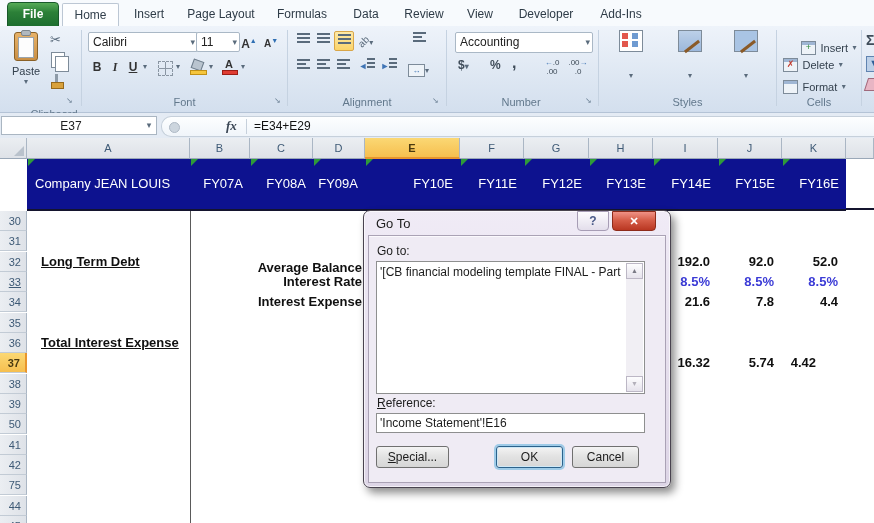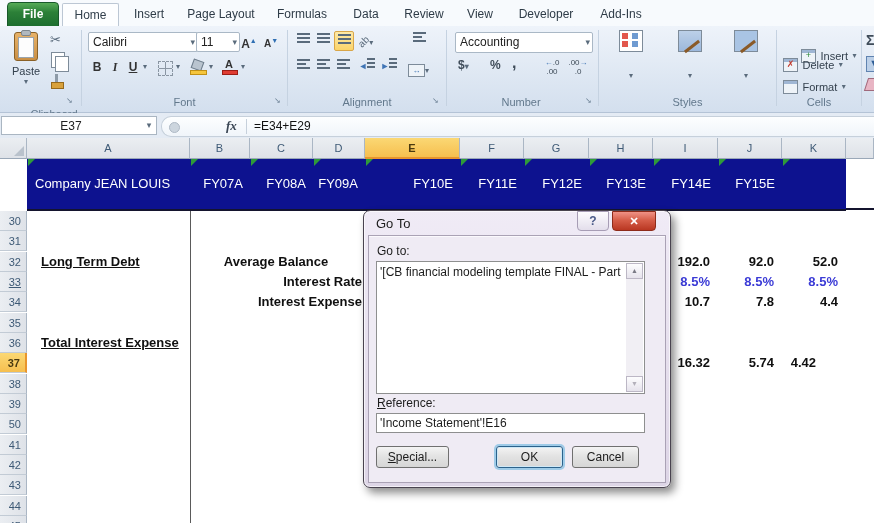--- a/index.html
+++ b/index.html
@@ -257,21 +257,21 @@
     <div class="grid-ico" style="margin:0 auto;background:#a9c4e4;">
       <div style="position:absolute;left:4px;top:14px;width:18px;height:3px;background:#8a5a28;transform:rotate(-38deg);"></div>
     </div>
     <div style="font-size:11px;color:#33404d;line-height:12px;margin-top:4px;">
       <span></span><br>
       <span></span><span class="dd" style="font-size:8px;color:#5a6b7c;"></span>
     </div>
   </div>
   <div class="glabel" style="left:599px;width:177px;">Styles</div>
 
-  <div class="abs" style="left:783px;top:20px;height:16px;padding-left:18px;">
+  <div class="abs" style="left:783px;top:12px;height:16px;padding-left:18px;">
     <span class="minigrid" style="display:inline-block;vertical-align:middle;color:#2f8a3a;">+</span>
     <span style="font-size:11px;color:#33404d;vertical-align:middle;">Insert</span>
     <span class="dd" style="font-size:8px;color:#5a6b7c;vertical-align:middle;"></span>
   </div>
   <div class="abs" style="left:783px;top:29px;height:16px;">
     <span class="minigrid" style="display:inline-block;vertical-align:middle;color:#c23a2c;">✗</span>
     <span style="font-size:11px;color:#33404d;vertical-align:middle;">Delete</span>
     <span class="dd" style="font-size:8px;color:#5a6b7c;vertical-align:middle;"></span>
   </div>
   <div class="abs" style="left:783px;top:51px;height:16px;">
@@ -323,20 +323,21 @@
     <div class="r1cell" style="left:0;width:163px;text-align:left;padding-left:8px;">Company JEAN LOUIS</div>
     <div class="r1cell" style="left:163px;width:60px;">FY07A</div>
     <div class="r1cell" style="left:223px;width:63px;">FY08A</div>
     <div class="r1cell" style="left:286px;width:52px;">FY09A</div>
     <div class="r1cell" style="left:338px;width:95px;">FY10E</div>
     <div class="r1cell" style="left:433px;width:64px;">FY11E</div>
     <div class="r1cell" style="left:497px;width:65px;">FY12E</div>
     <div class="r1cell" style="left:562px;width:64px;">FY13E</div>
     <div class="r1cell" style="left:626px;width:65px;">FY14E</div>
     <div class="r1cell" style="left:691px;width:64px;">FY15E</div>
+    <div class="r1cell" style="left:755px;width:64px;">FY16E</div>
     <div class="gtri" style="left:1px;"></div>
     <div class="gtri" style="left:164px;"></div>
     <div class="gtri" style="left:224px;"></div>
     <div class="gtri" style="left:287px;"></div>
     <div class="gtri" style="left:339px;"></div>
     <div class="gtri" style="left:434px;"></div>
     <div class="gtri" style="left:498px;"></div>
     <div class="gtri" style="left:563px;"></div>
     <div class="gtri" style="left:627px;"></div>
     <div class="gtri" style="left:692px;"></div>
@@ -350,39 +351,39 @@
   <div class="rhead" style="top:134px;text-decoration:underline;">33</div>
   <div class="rhead" style="top:154px;">34</div>
   <div class="rhead" style="top:175px;">35</div>
   <div class="rhead" style="top:195px;">36</div>
   <div class="rhead sel" style="top:215px;">37</div>
   <div class="rhead" style="top:236px;">38</div>
   <div class="rhead" style="top:256px;">39</div>
   <div class="rhead" style="top:276px;">50</div>
   <div class="rhead" style="top:297px;">41</div>
   <div class="rhead" style="top:317px;">42</div>
-  <div class="rhead" style="top:337px;">43</div>
+  <div class="rhead" style="top:337px;">75</div>
   <div class="rhead" style="top:358px;">44</div>
   <div class="rhead" style="top:378px;">45</div>
 
   <div id="colAborder"></div>
 
   <div class="cell u lblA" style="top:114px;">Long Term Debt</div>
-  <div class="cell lblR" style="top:114px;text-align:center;">Average Balance</div>
+  <div class="cell lblR" style="top:120px;">Average Balance</div>
   <div class="cell lblR" style="top:134px;">Interest Rate</div>
   <div class="cell lblR" style="top:154px;">Interest Expense</div>
   <div class="cell u lblA" style="top:195px;">Total Interest Expense</div>
 
   <div class="val" style="left:653px;width:65px;top:114px;">192.0</div>
   <div class="val" style="left:718px;width:64px;top:114px;">92.0</div>
   <div class="val" style="left:782px;width:64px;top:114px;">52.0</div>
   <div class="val blue" style="left:653px;width:65px;top:134px;">8.5%</div>
   <div class="val blue" style="left:718px;width:64px;top:134px;">8.5%</div>
   <div class="val blue" style="left:782px;width:64px;top:134px;">8.5%</div>
-  <div class="val" style="left:653px;width:65px;top:154px;">10.7</div>
+  <div class="val" style="left:653px;width:65px;top:154px;">21.6</div>
   <div class="val" style="left:718px;width:64px;top:154px;">7.8</div>
   <div class="val" style="left:782px;width:64px;top:154px;">4.4</div>
   <div class="val" style="left:653px;width:65px;top:215px;">16.32</div>
   <div class="val" style="left:718px;width:64px;top:215px;">5.74</div>
   <div class="val" style="left:760px;width:64px;top:215px;">4.42</div>
 </div>
 
 <div id="goto">
   <div id="gt-title">Go To</div>
   <div id="gt-help" class="capbtn"><span>?</span></div>

